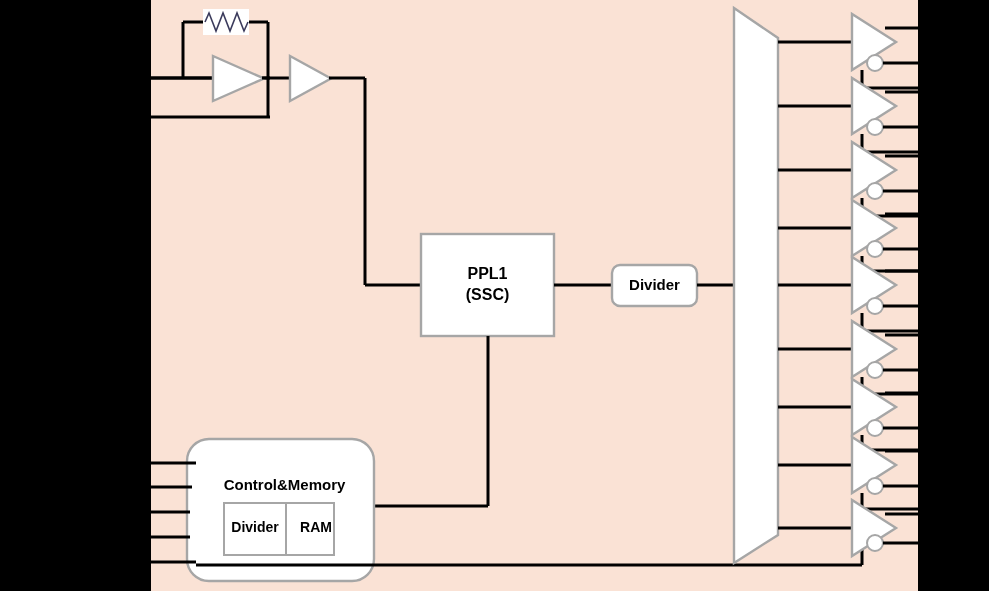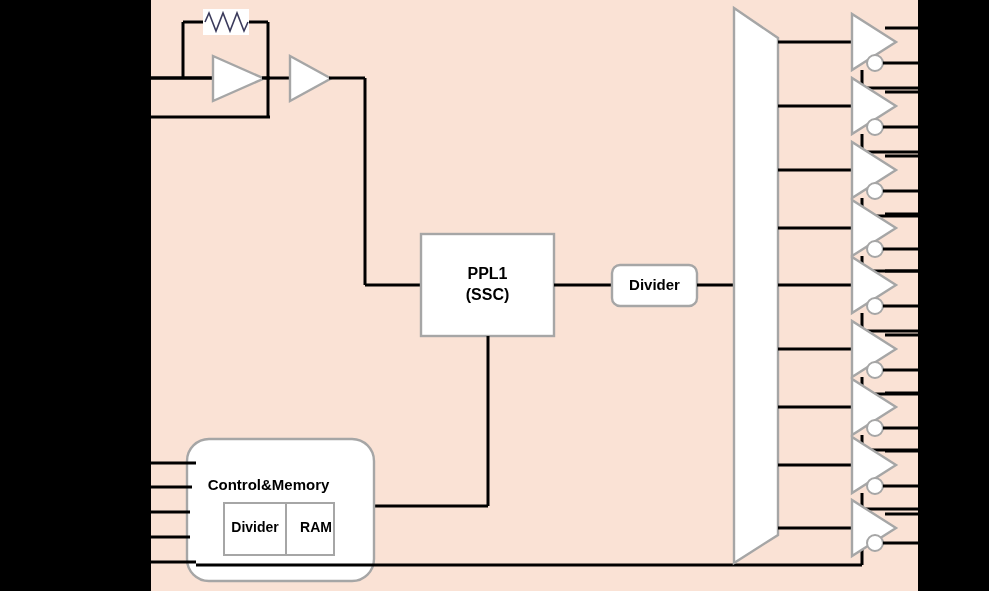--- a/index.html
+++ b/index.html
@@ -207,19 +207,19 @@
       </g>
 
     </g>
   </svg>
 
   <div class="blk-label lbl-pll" style="left:421px; top:264px; width:133px;">PPL1</div>
   <div class="blk-label lbl-pll" style="left:421px; top:285px; width:133px;">(SSC)</div>
 
   <div class="blk-label lbl-div" style="left:612px; top:276px; width:85px;">Divider</div>
 
-  <div class="blk-label lbl-cm" style="left:187px; top:476px; width:163px;">Control&amp;Memory</div>
+  <div class="blk-label lbl-cm" style="left:203px; top:476px; width:163px;">Control&amp;Memory</div>
 
   <div class="blk-label lbl-sub" style="left:224px; top:519px; width:62px;">Divider</div>
 
   <div class="blk-label lbl-sub" style="left:286px; top:519px; width:60px;">RAM</div>
 
 </div>
 
 </body></html>

